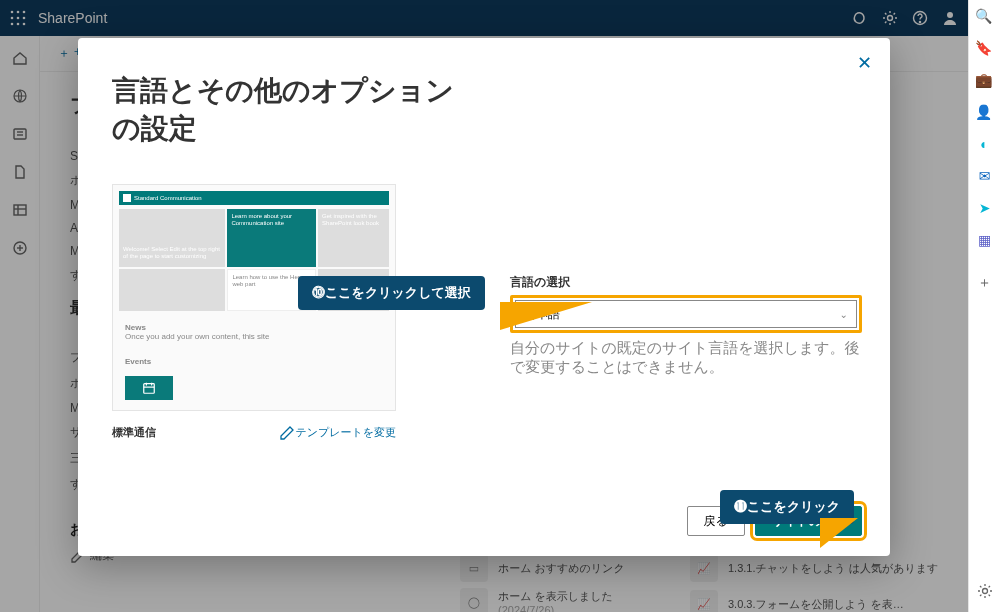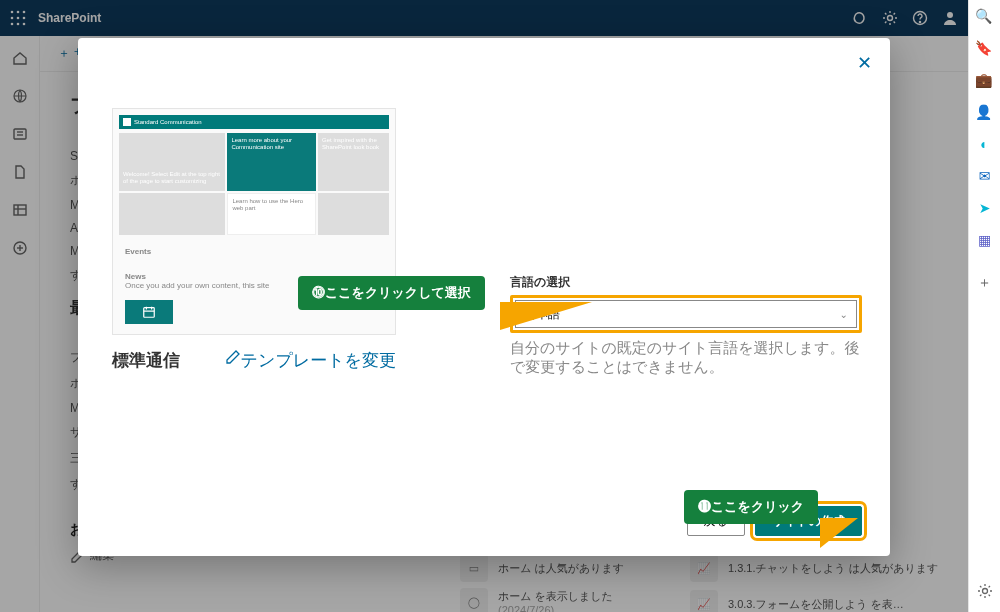--- a/index.html
+++ b/index.html
@@ -1,21 +1,21 @@
 <!DOCTYPE html>
 <html><head>
 <meta charset="utf-8">
 <style>
 *{margin:0;padding:0;box-sizing:border-box;font-family:"Segoe UI","Yu Gothic UI",Meiryo,sans-serif}
 html,body{width:1000px;height:612px;overflow:hidden;background:#fff}
 .wrap{display:flex;width:1000px;height:612px}
 .app{flex:1;display:flex;flex-direction:column;position:relative;background:#fff}
 .topbar{height:36px;background:#0f3b5e;display:flex;align-items:center;color:#fff;padding:0 10px;gap:12px;font-size:13px}
 .waffle{width:16px;height:16px;display:inline-block}
-.brand{font-weight:700;font-size:12px}
+.brand{font-weight:400;font-size:14px}
 .search{flex:0 0 380px;height:26px;background:#224d6f;border-radius:4px;margin-left:200px;display:flex;align-items:center;padding:0 8px;color:#cfe;font-size:12px;gap:8px}
 .topicons{margin-left:auto;display:flex;gap:14px;align-items:center}
 .cmdbar{height:36px;display:flex;align-items:center;padding-left:58px;gap:12px;color:#006ba1;font-size:12px;border-bottom:1px solid #eee}
 .cmd{display:flex;align-items:center;gap:4px}
 .leftnav{position:absolute;top:36px;left:0;bottom:0;width:40px;background:#fff;border-right:1px solid #eee;display:flex;flex-direction:column;align-items:center;padding-top:14px;gap:22px;color:#666}
 .main{position:absolute;top:72px;left:40px;right:0;bottom:0;padding:20px 20px 0 30px;font-size:12px;color:#333;overflow:hidden}
 .list{margin-top:30px}
 .list div{margin:9px 0;color:#555}
 .reco{margin-top:28px;font-weight:600;color:#222;font-size:14px}
 .edit{margin-top:8px;color:#666;display:flex;align-items:center;gap:4px}
@@ -23,38 +23,38 @@
 .bc{display:flex;align-items:center;gap:10px;margin:6px 0}
 .bc .ic{width:28px;height:28px;border-radius:4px;background:#f2f2f2;display:flex;align-items:center;justify-content:center;color:#888}
 
 .overlay{position:absolute;inset:0;background:rgba(0,0,0,.35);display:flex;align-items:flex-start;justify-content:center;padding-top:38px}
 .panel{width:812px;height:518px;background:#fff;border-radius:4px;box-shadow:0 10px 40px rgba(0,0,0,.3);position:relative;display:flex}
 .pl{width:404px;padding:34px 28px 20px 34px}
 .pr{flex:1;padding:54px 28px 20px 28px;position:relative}
 .close{position:absolute;top:14px;right:18px;color:#006ba1;font-size:18px;cursor:pointer}
 h1{font-size:28px;font-weight:600;line-height:1.35;color:#333;margin-bottom:14px}
 .desc{font-size:12px;color:#555;line-height:1.6}
-.callout{position:absolute;background:#15803d;color:#fff;font-weight:600;font-size:13px;padding:8px 14px;border-radius:4px;white-space:nowrap}
+.callout{position:absolute;background:#0c4a6e;color:#fff;font-weight:600;font-size:13px;padding:8px 14px;border-radius:4px;white-space:nowrap}
 .callout.c1{top:238px;left:220px}
-.callout.c2{top:452px;left:606px}
+.callout.c2{top:452px;left:642px}
 .ptr{position:absolute;width:0;height:0}
 .pt1{top:264px;left:422px;border-left:92px solid #f6a500;border-top:0;border-bottom:28px solid transparent}
 .pt2{top:480px;left:742px;border-left:38px solid #f6a500;border-top:0;border-bottom:30px solid transparent}
 .tmpl{margin-top:36px;width:284px;border:1px solid #e4e4e4;background:#fafafa;padding:6px}
 .tmpl .hdr{height:14px;background:#007a7a;margin-bottom:4px;display:flex;align-items:center;padding-left:4px;gap:3px}
 .tsq{width:8px;height:8px;background:#fff}
 .grid{display:grid;grid-template-columns:1.2fr 1fr .8fr;gap:2px}
 .tc{height:58px;background:#ddd;position:relative;overflow:hidden}
 .tc.dk{background:#0a7a7a}
 .tc .tx{position:absolute;color:#fff;font-size:6px;padding:4px;line-height:1.2}
 .tc .bot{bottom:2px}
 .row2 .tc{height:42px}
 .sec{margin-top:8px;font-size:8px;color:#888;padding:4px 6px}
 .cal{width:48px;height:24px;background:#0a7a7a;margin:6px 6px 4px;display:flex;align-items:center;justify-content:center;color:#fff;font-size:12px}
-.tmpl-ft{display:flex;justify-content:space-between;align-items:center;margin-top:14px;width:284px;font-size:17px}
+.tmpl-ft{display:flex;justify-content:space-between;align-items:center;margin-top:14px;width:284px;font-size:11px}
 .tmpl-name{font-weight:600;color:#333}
 .chg{color:#006ba1;display:flex;align-items:flex-start;gap:0}
 
 .sel-lbl{font-size:12px;font-weight:600;color:#333;margin-top:182px}
 .sel-box{margin-top:4px;border:3px solid #f6a500;padding:2px;border-radius:2px}
 .sel{width:100%;height:28px;border:1px solid #888;padding:0 8px;font-size:12px;background:#fff;display:flex;align-items:center;justify-content:space-between;cursor:pointer}
 .chev{color:#888;font-size:10px}
 .hint{font-size:15px;color:#888;margin-top:6px}
 .btns{position:absolute;bottom:20px;right:28px;display:flex;gap:10px;align-items:center}
 .btn{height:30px;padding:0 16px;font-size:12px;border:1px solid #888;background:#fff;border-radius:2px;cursor:pointer;display:flex;align-items:center}
@@ -167,21 +167,21 @@
       <div class="edit">
         <svg class="ci" viewBox="0 0 16 16" fill="none" stroke="#666" stroke-width="1.3">
             <path d="M11 2l3 3-9 9H2v-3z"></path>
           </svg>
         <span>編集</span>
       </div>
 
       <div class="bottomcards">
         <div class="bc">
           <div class="ic">▭</div>
-          <div><span>ホーム は人気があります</span></div>
+          <div><span>ホーム おすすめのリンク</span></div>
         </div>
         <div class="bc">
           <div class="ic">◯</div>
           <div><span>ホーム を表示しました</span><br><span style="color:#aaa">(2024/7/26)</span></div>
         </div>
         <div class="bc" style="position:absolute;left:230px;top:0">
           <div class="ic">📈</div>
           <div><span>1.3.1.チャットをしよう は人気があります</span></div>
         </div>
         <div class="bc" style="position:absolute;left:230px;top:36px">
@@ -189,20 +189,21 @@
           <div><span>3.0.3.フォームを公開しよう を表…</span></div>
         </div>
       </div>
     </div>
 
     <div class="overlay">
       <div class="panel">
         <div class="close">✕</div>
 
         <div class="pl">
+          <h1>言語とその他のオプションの設定</h1>
 
           <div class="tmpl">
             <div class="hdr">
                 <div class="tsq"></div>
                 <span style="color:#fff;font-size:6px">Standard Communication</span>
               </div>
             <div class="grid">
               <div class="tc">
                   <div class="tx bot">Welcome! Select Edit at the top right of the page to start customizing</div>
                 </div>
@@ -213,22 +214,22 @@
                   <div class="tx" style="color:#fff">Get inspired with the SharePoint look book</div>
                 </div>
             </div>
             <div class="grid row2" style="margin-top:2px;grid-template-columns:1.2fr 1fr .8fr">
               <div class="tc"></div>
               <div class="tc" style="background:#fff;border:1px solid #eee">
                   <div class="tx" style="color:#888">Learn how to use the Hero web part</div>
                 </div>
               <div class="tc"></div>
             </div>
+            <div class="sec"><b>News</b><br><span>Once you add your own content, this site</span></div>
             <div class="sec"><b>Events</b></div>
-            <div class="sec"><b>News</b><br><span>Once you add your own content, this site</span></div>
             <div class="cal">
               <svg width="14" height="14" viewBox="0 0 16 16" fill="none" stroke="#fff" stroke-width="1.4">
                   <rect x="2" y="3" width="12" height="11" rx="1"></rect>
                   <line x1="2" y1="7" x2="14" y2="7"></line>
                   <line x1="5" y1="2" x2="5" y2="5"></line>
                   <line x1="11" y1="2" x2="11" y2="5"></line>
                 </svg>
             </div>
           </div>
           <div class="tmpl-ft">

